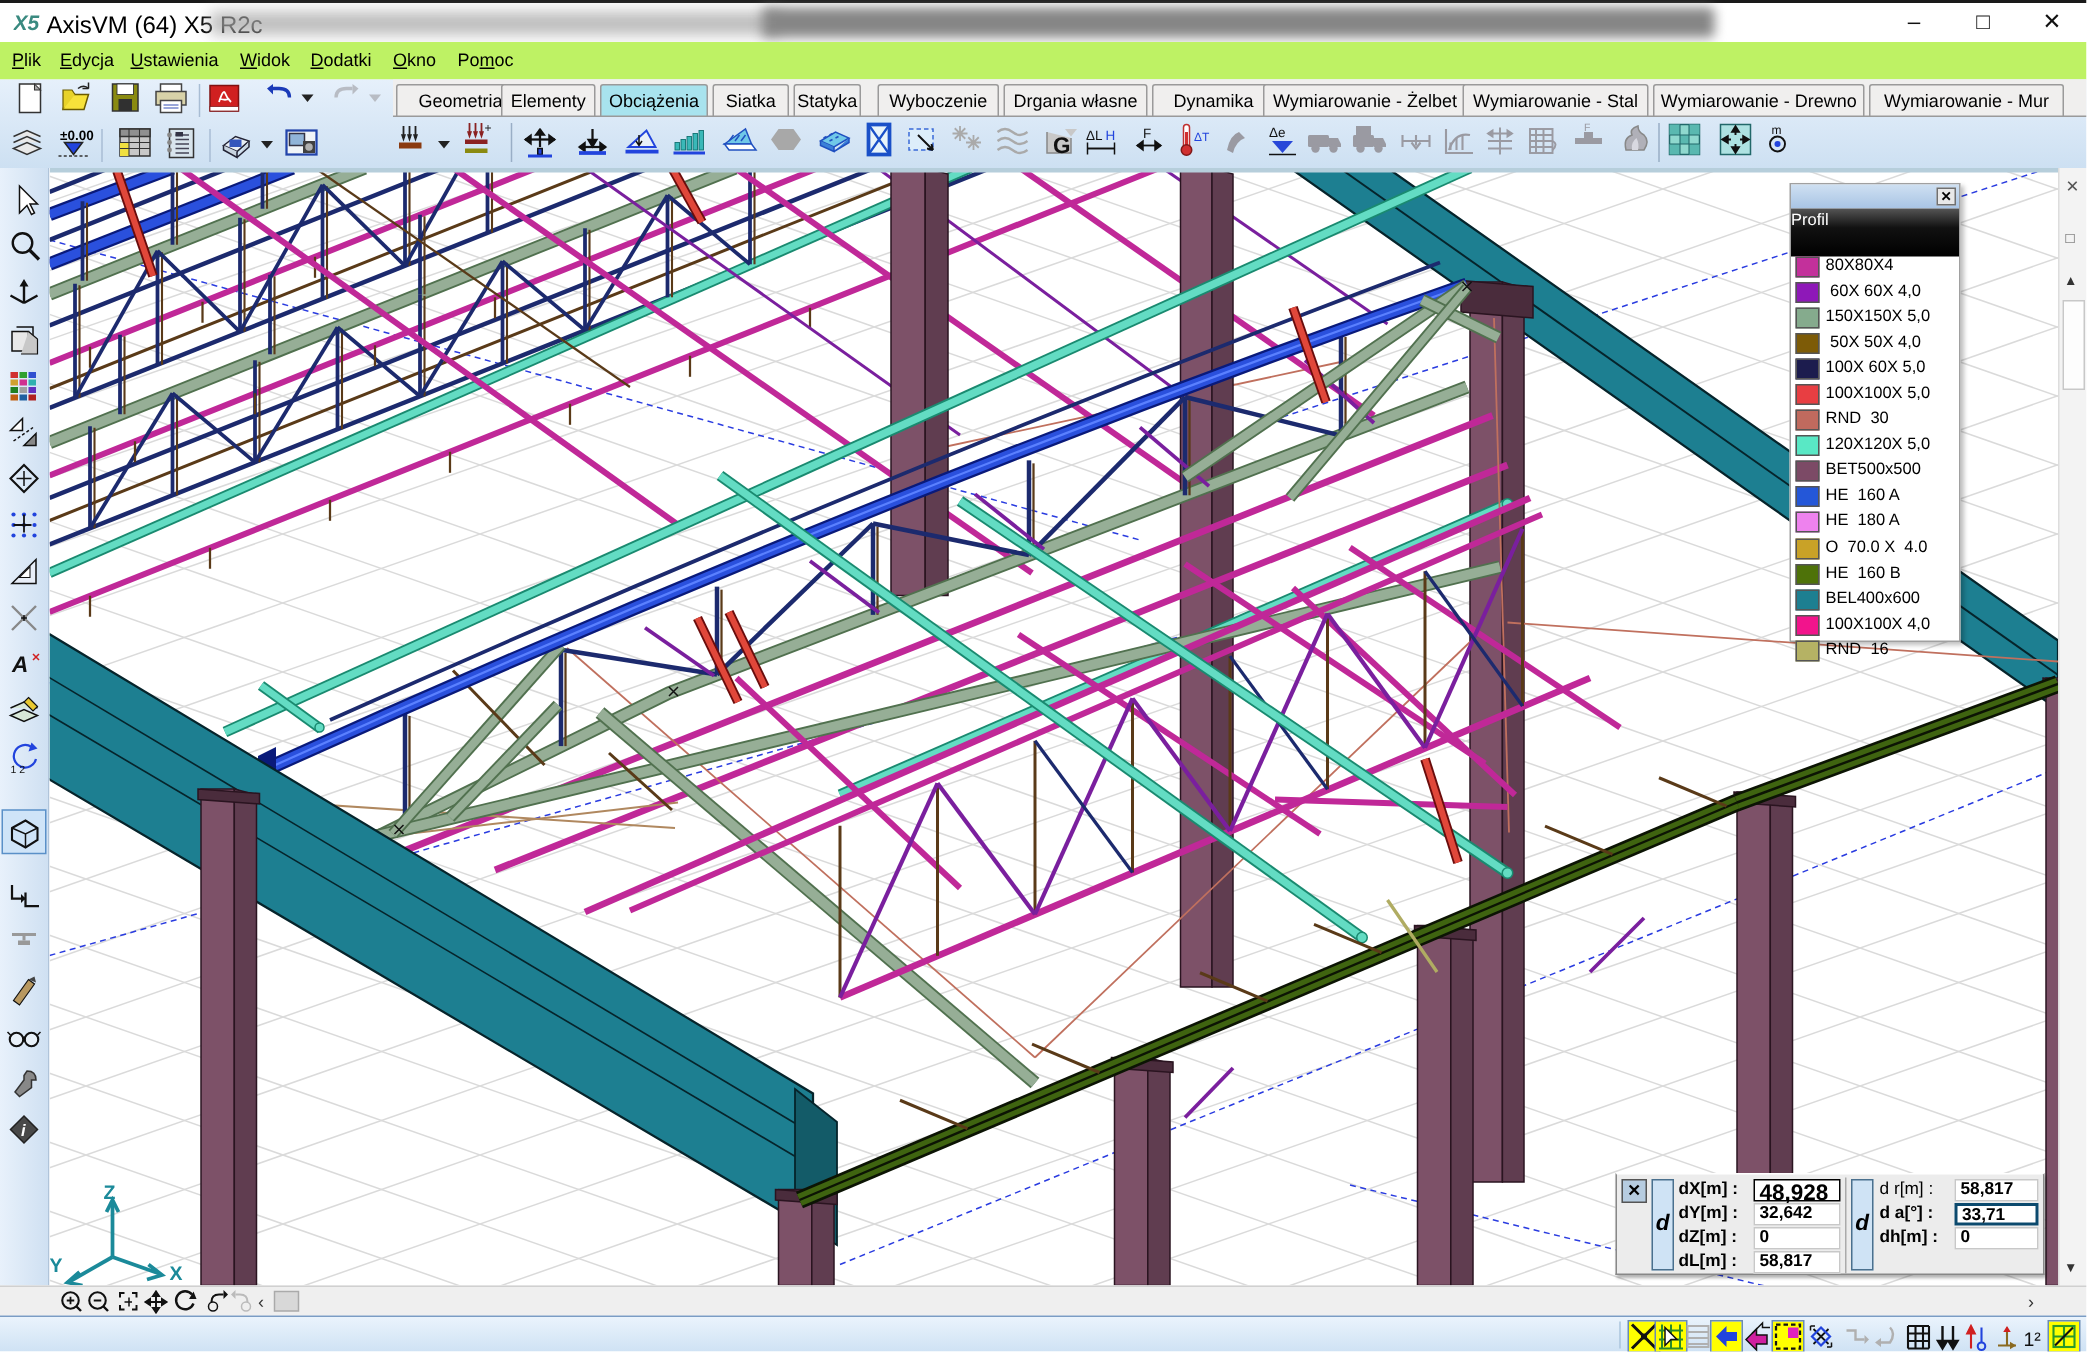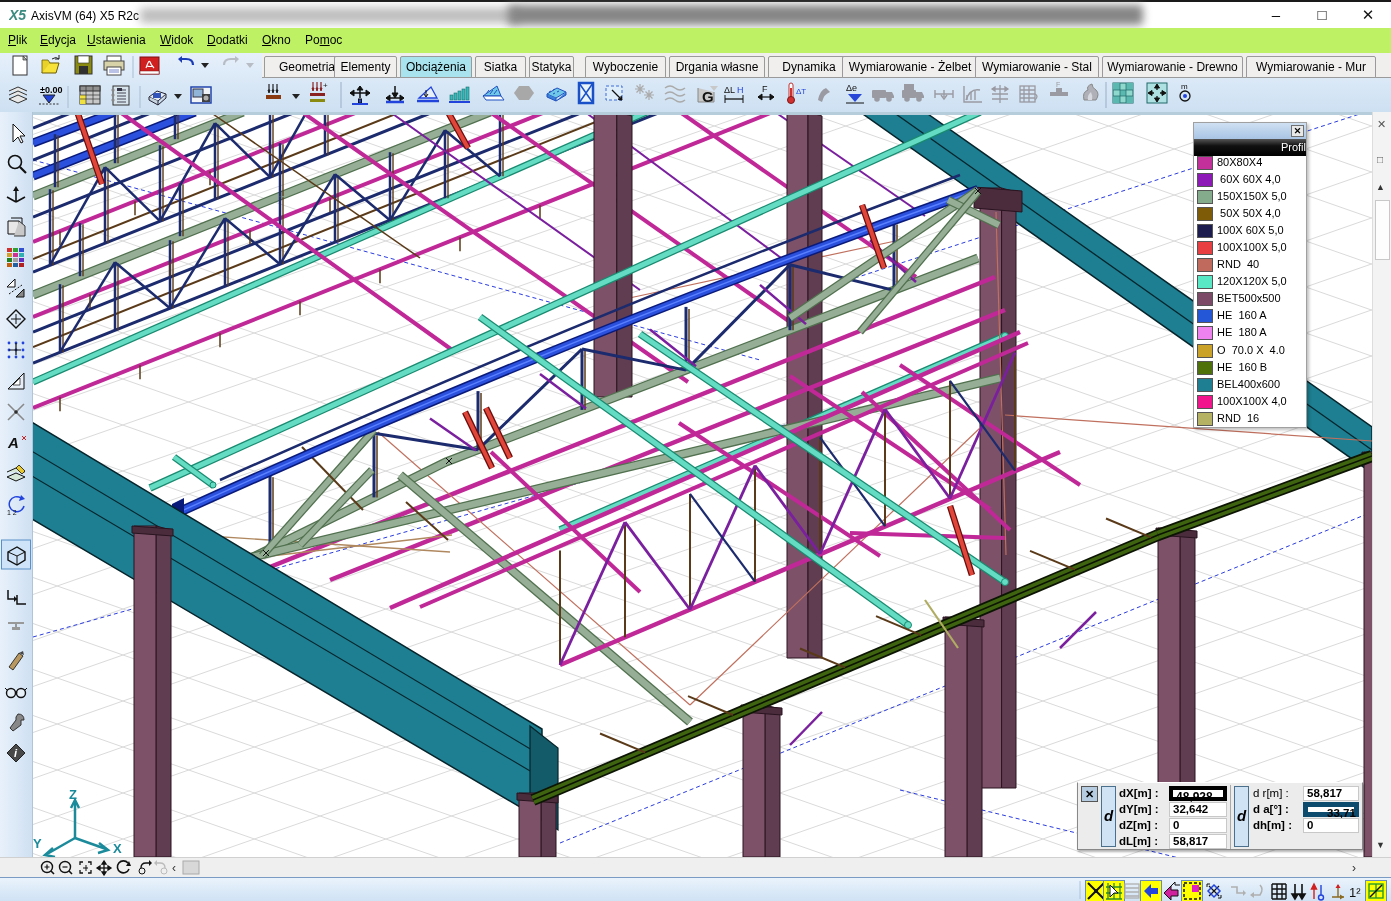--- a/index.html
+++ b/index.html
@@ -1,35 +1,35 @@
 <!DOCTYPE html>
 <html><head><meta charset="utf-8"><style>
 *{margin:0;padding:0;box-sizing:border-box;font-family:"Liberation Sans",sans-serif}
 body{width:1391px;height:901px;overflow:hidden;position:relative;background:#fff}
 .titlebar{position:absolute;left:0;top:0;width:1391px;height:28px;background:#fff;border-top:2px solid #1a1a1a}
 .blur{position:absolute;left:508px;top:3px;width:635px;height:20px;background:#868686;filter:blur(4px);border-radius:3px}
 .blur2{position:absolute;left:140px;top:6px;width:380px;height:15px;background:#aaa;filter:blur(5px);border-radius:3px;opacity:.8}
-.ttl{position:absolute;left:31px;top:7px;font-size:12px;color:#000}
+.ttl{position:absolute;left:31px;top:7px;font-size:16px;color:#000}
 .winbtn{position:absolute;top:0;width:46px;height:28px;text-align:center;line-height:26px;font-size:15px;color:#111}
 .menubar{position:absolute;left:0;top:28px;width:1391px;height:25px;background:#bef264;font-size:12px}
 .menubar span{position:absolute;top:5px}
 .menubar u{text-decoration:underline}
 .toolrow{position:absolute;left:0;top:53px;width:1391px;height:59px;background:linear-gradient(#e6f0fb,#cde0f2)}
 .tabstrip{position:absolute;left:262px;top:53px;width:1129px;height:25px;background:#f0efee;border-bottom:1px solid #9a9a9a}
 .tab{position:absolute;top:56px;height:22px;background:#f0efee;border:1px solid #9a9a9a;font-size:12px;text-align:center;line-height:20px;color:#000;border-radius:2px 2px 0 0;z-index:3}
 .tab.sel{background:#a8e3ee}
 .leftbar{position:absolute;left:0;top:112px;width:33px;height:745px;background:linear-gradient(90deg,#e8f1fb,#cfe0f2);border-right:1px solid #b0c4da}
 .vp{position:absolute;left:33px;top:112px;width:1339px;height:745px;background:#fff;overflow:hidden}
 .rstrip{position:absolute;left:1372px;top:112px;width:19px;height:745px;background:#f3f3f3;border-left:1px solid #ddd}
 .zoombar{position:absolute;left:0px;top:857px;width:1391px;height:20px;background:#efefef;border-top:1px solid #d0d0d0}
 .statusbar{position:absolute;left:0;top:877px;width:1391px;height:24px;background:linear-gradient(#eaf3fc,#cfe2f4);border-top:1px solid #7a9cc4}
 .profil{position:absolute;left:1193px;top:122px;width:114px;height:306px;background:#fff;border:1px solid #a0a0a0;box-shadow:2px 2px 3px rgba(0,0,0,.25)}
 .ptit{height:16px;background:linear-gradient(#cfe0f2,#a8c4e4)}
 .pX{position:absolute;right:2px;top:2px;width:13px;height:12px;background:#e8e8e8;border:1px solid #707070;font-size:9px;line-height:10px;text-align:center;font-weight:bold}
-.pname{height:17px;background:linear-gradient(#555,#111 40%,#000);color:#fff;font-size:11px;text-align:right;line-height:16px}
+.pname{height:32px;background:linear-gradient(#555,#111 40%,#000);color:#fff;font-size:11px;text-align:left;line-height:16px}
 .prow{height:17.05px;display:flex;align-items:flex-start}
 .psw{width:16px;height:14px;margin-left:3px;border:1px solid #555;display:inline-block}
 .plb{font-size:11px;margin-left:4px;white-space:pre}
 .coordpal{position:absolute;left:1077px;top:782px;width:286px;height:68px;background:#ececec;border:1px solid #888;border-top:1px solid #fff;box-shadow:1px 2px 2px rgba(0,0,0,.3)}
 .cX{position:absolute;left:3px;top:3px;width:17px;height:16px;background:#b6cce0;border:1px solid #555;text-align:center;font-weight:bold;font-size:11px;line-height:14px}
 .dbtn{position:absolute;width:15px;background:#cfe3f5;border:1px solid #4a708e;text-align:center;font-size:15px;font-style:italic;font-weight:bold}
 svg{position:absolute}
 </style></head><body>
 <div class="titlebar">
  <svg style="left:9px;top:5px" width="22" height="16">
@@ -1010,21 +1010,21 @@
     <div class="prow">
       <span class="psw" style="background:#1c1c4e"></span>
       <span class="plb">100X 60X 5,0</span>
     </div>
     <div class="prow">
       <span class="psw" style="background:#e83e42"></span>
       <span class="plb">100X100X 5,0</span>
     </div>
     <div class="prow">
       <span class="psw" style="background:#c06a5e"></span>
-      <span class="plb">RND  40</span>
+      <span class="plb">RND  30</span>
     </div>
     <div class="prow">
       <span class="psw" style="background:#59e8c5"></span>
       <span class="plb">120X120X 5,0</span>
     </div>
     <div class="prow">
       <span class="psw" style="background:#7c4a66"></span>
       <span class="plb">BET500x500</span>
     </div>
     <div class="prow">
@@ -1053,27 +1053,27 @@
     </div>
     <div class="prow">
       <span class="psw" style="background:#b5b264"></span>
       <span class="plb">RND  16</span>
     </div>
 </div>
 <div class="coordpal">
     <div class="cX">✕</div>
     <div class="dbtn" style="left:23px;top:3px;height:61px;line-height:58px">d</div>
     <div style="position:absolute;left:41px;top:4px;font-size:11.5px;font-weight:bold;white-space:pre">dX[m] :</div>
-    <div style="position:absolute;left:91px;top:3px;width:58px;height:15px;background:#fff;border:4px solid #000000;font-size:12px;font-weight:bold;padding-left:3px">48,928</div>
+    <div style="position:absolute;left:91px;top:3px;width:58px;height:15px;background:#fff;border:1px solid #000000;font-size:15px;font-weight:bold;padding-left:3px">48,928</div>
     <div style="position:absolute;left:41px;top:20px;font-size:11.5px;font-weight:bold;white-space:pre">dY[m] :</div>
     <div style="position:absolute;left:91px;top:19px;width:58px;height:15px;background:#fff;border:1px solid #c8c8c8;font-size:11.5px;font-weight:bold;padding-left:3px">32,642</div>
     <div style="position:absolute;left:41px;top:36px;font-size:11.5px;font-weight:bold;white-space:pre">dZ[m] :</div>
     <div style="position:absolute;left:91px;top:35px;width:58px;height:15px;background:#fff;border:1px solid #c8c8c8;font-size:11.5px;font-weight:bold;padding-left:3px">0</div>
     <div style="position:absolute;left:41px;top:52px;font-size:11.5px;font-weight:bold;white-space:pre">dL[m] :</div>
     <div style="position:absolute;left:91px;top:51px;width:58px;height:15px;background:#fff;border:1px solid #c8c8c8;font-size:11.5px;font-weight:bold;padding-left:3px">58,817</div>
     <div style="position:absolute;left:152px;top:2px;width:1px;height:64px;background:#aaa"></div>
     <div class="dbtn" style="left:156px;top:3px;height:61px;line-height:58px">d</div>
     <div style="position:absolute;left:175px;top:4px;font-size:11.5px;font-weight:normal;white-space:pre">d r[m] :</div>
     <div style="position:absolute;left:225px;top:3px;width:56px;height:15px;background:#fff;border:1px solid #c8c8c8;font-size:11.5px;font-weight:bold;padding-left:3px">58,817</div>
     <div style="position:absolute;left:175px;top:20px;font-size:11.5px;font-weight:bold;white-space:pre">d a[°] :</div>
-    <div style="position:absolute;left:225px;top:19px;width:56px;height:15px;background:#fff;border:5px solid #0c4a6e;font-size:11.5px;font-weight:bold;padding-left:19px">33,71</div>
+    <div style="position:absolute;left:225px;top:19px;width:56px;height:15px;background:#fff;border:2px solid #0c4a6e;font-size:11.5px;font-weight:bold;padding-left:3px">33,71</div>
     <div style="position:absolute;left:175px;top:36px;font-size:11.5px;font-weight:bold;white-space:pre">dh[m] :</div>
     <div style="position:absolute;left:225px;top:35px;width:56px;height:15px;background:#fff;border:1px solid #c8c8c8;font-size:11.5px;font-weight:bold;padding-left:3px">0</div>
   </div>
 </body></html>

